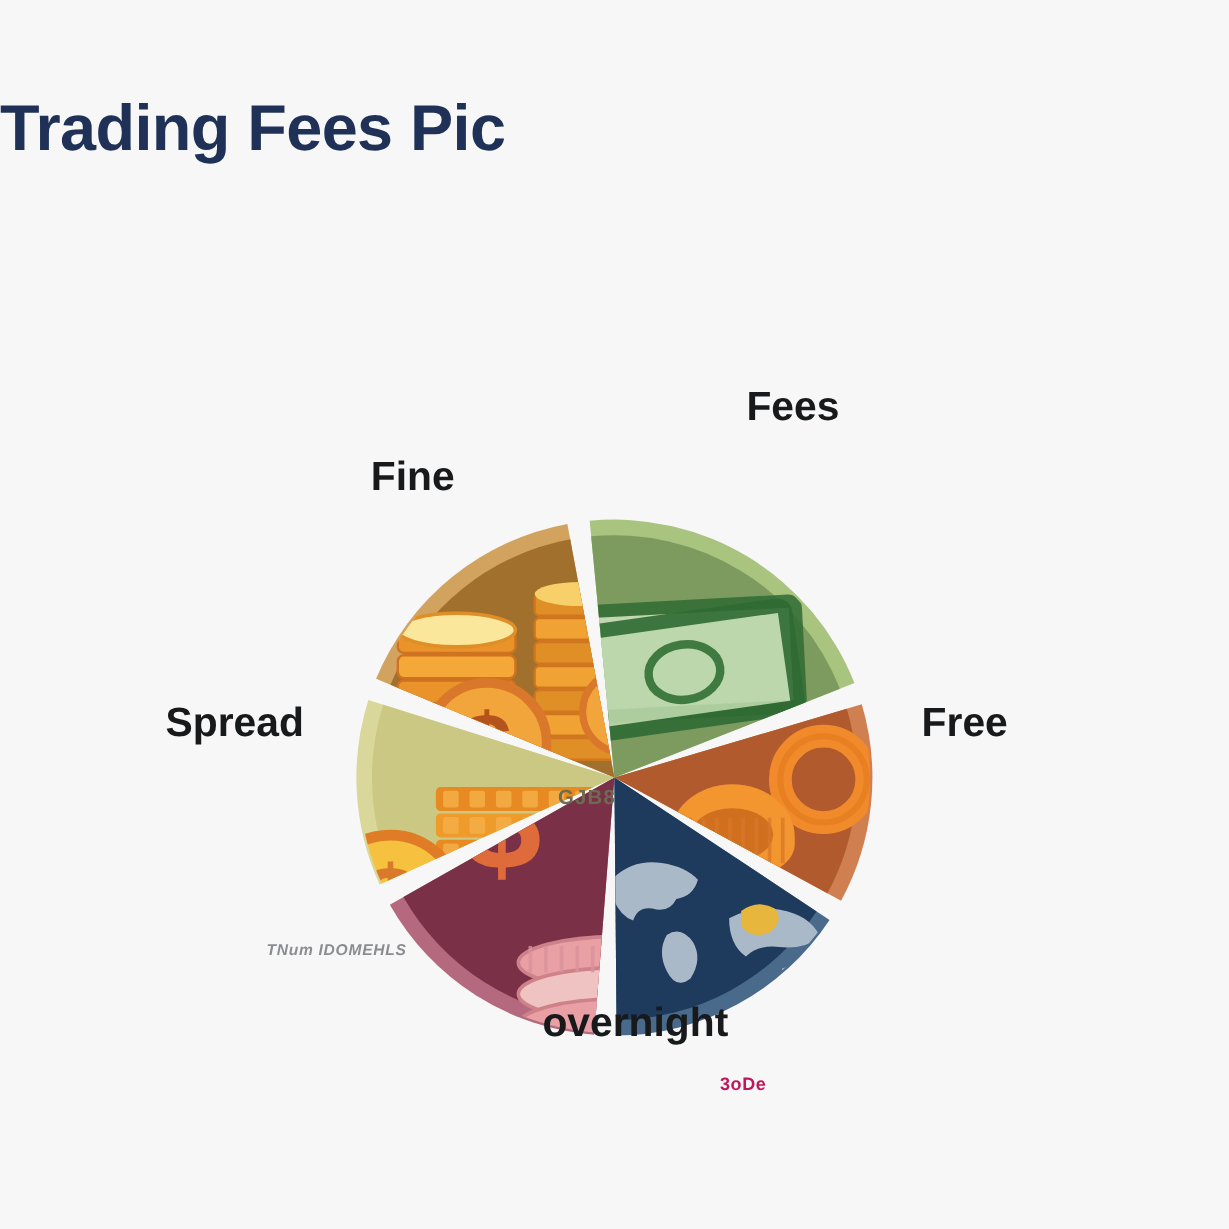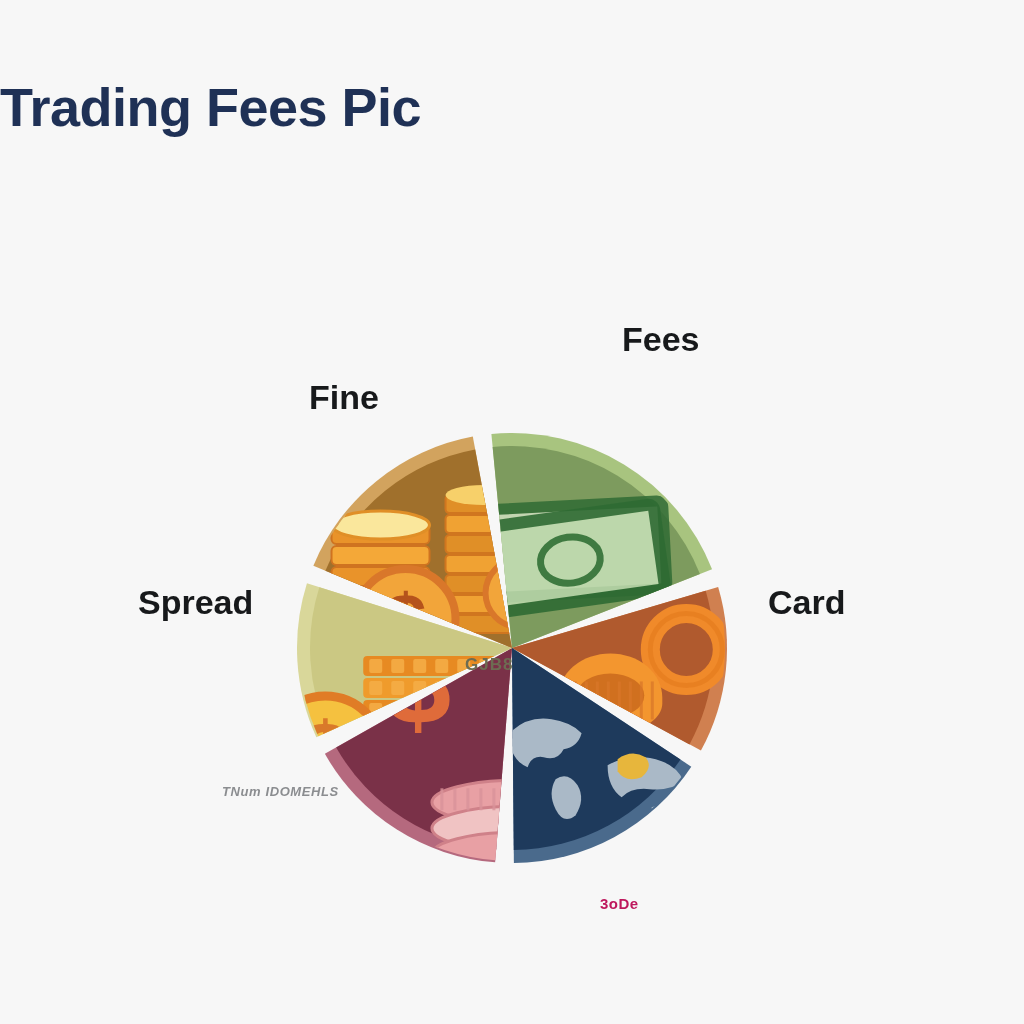--- a/index.html
+++ b/index.html
@@ -265,20 +265,20 @@
           </g>
         </g>
       </g>
     </g>
 </svg>
 
 <div id="title">Trading Fees Pic</div>
 
 <div class="lbl" id="lbl-fine">Fine</div>
 <div class="lbl" id="lbl-card">Fees</div>
-<div class="lbl" id="lbl-free">Card</div>
+<div class="lbl" id="lbl-free">Free</div>
 <div class="lbl" id="lbl-spread">Spread</div>
 
-<div class="lbl" id="lbl-overnight"></div>
+<div class="lbl" id="lbl-overnight"><span class="l1">overnight</span></div>
 
 <div id="sub-overnight">3oDe</div>
 <div id="noise-center">GJB8</div>
 <div id="noise-coins">TNum IDOMEHLS</div>
 
 </body></html>

